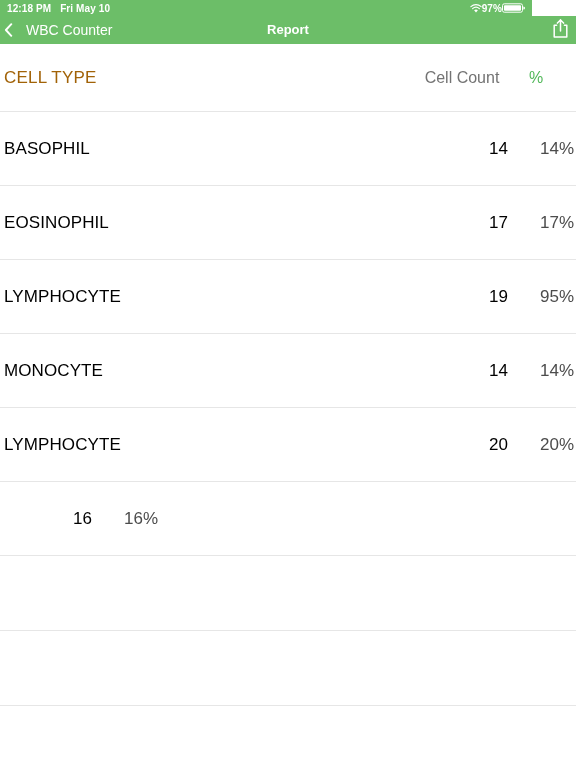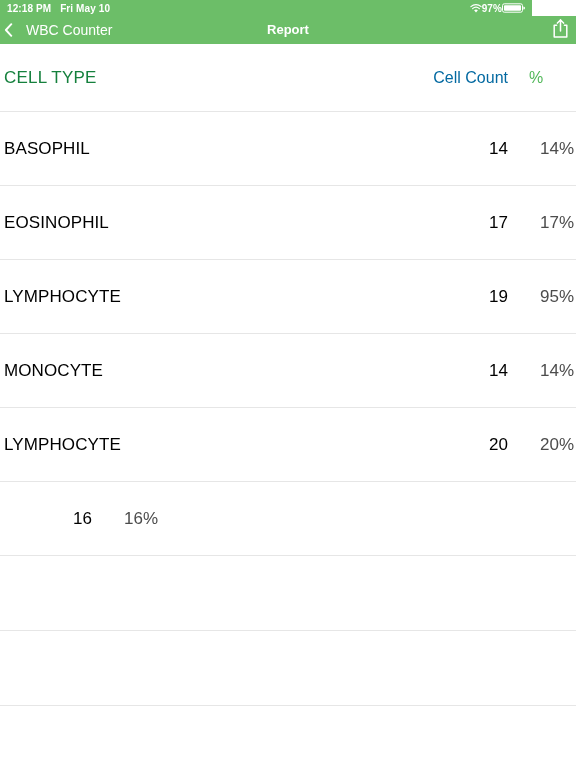--- a/index.html
+++ b/index.html
@@ -156,27 +156,28 @@
     width: 68px;
     text-align: right;
     padding-right: 2px;
     box-sizing: border-box;
     font-size: 17px;
     color: #4C4C4C;
   }
 
   
   .header-row .cell-name {
-    color: #15803d;
+    color: #a16207;
     font-size: 17px;
     letter-spacing: 0.2px;
   }
   .header-row .cell-count {
-    color: #0369a1;
+    color: #737373;
     font-size: 16px;
+    text-align: center;
     line-height: 20px;
     width: 92px;
   }
   .header-row .cell-pct {
     color: #52B85A;
     font-size: 16px;
     text-align: center;
     padding-right: 12px;
   }
 </style>

